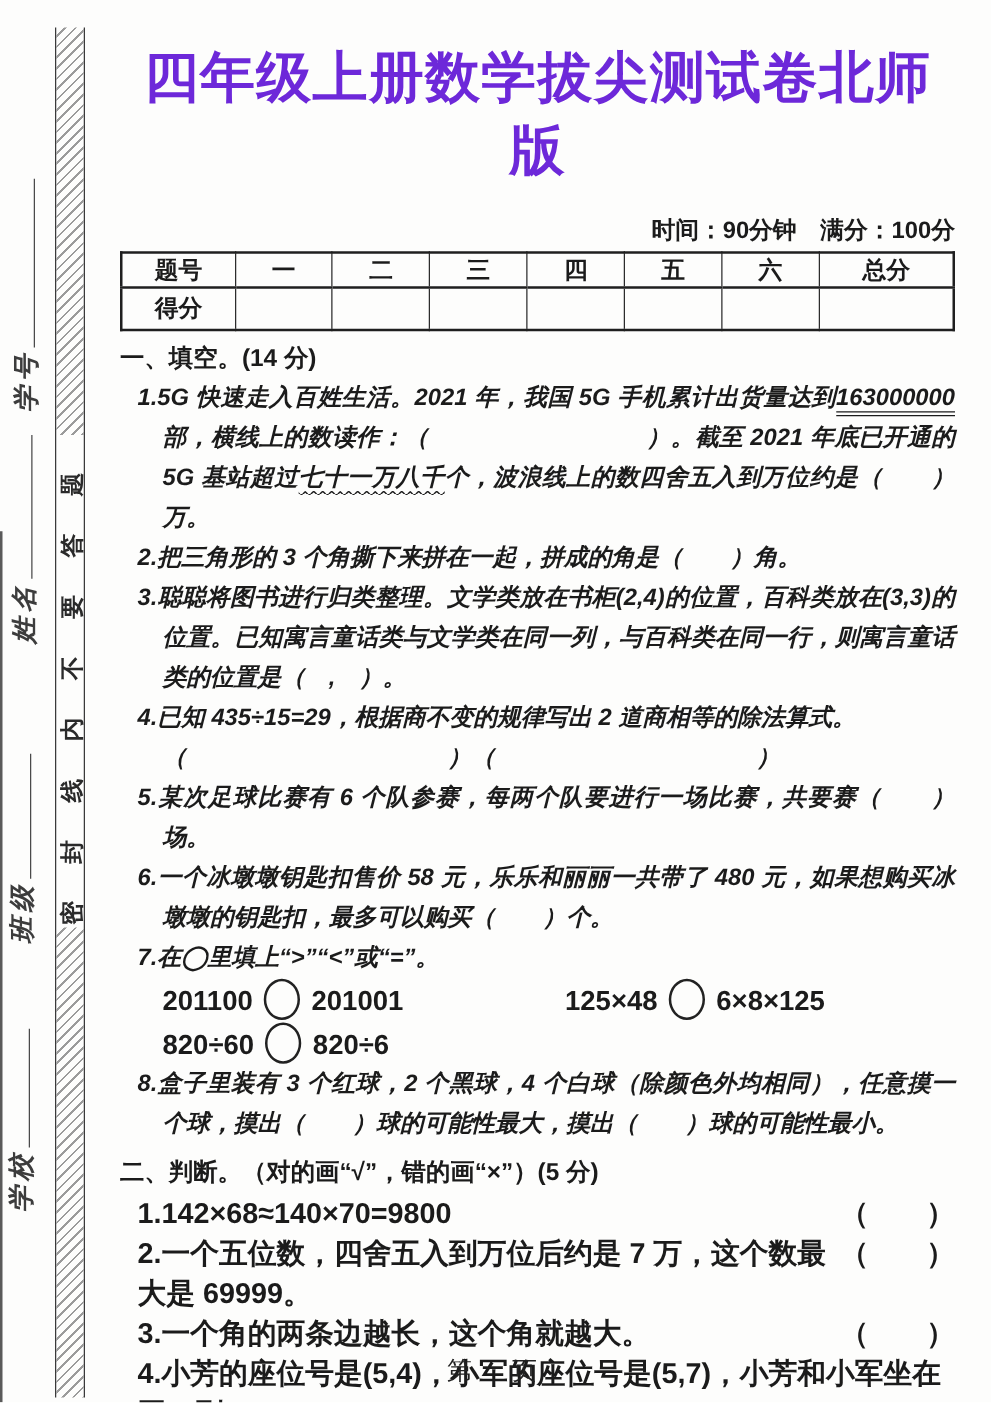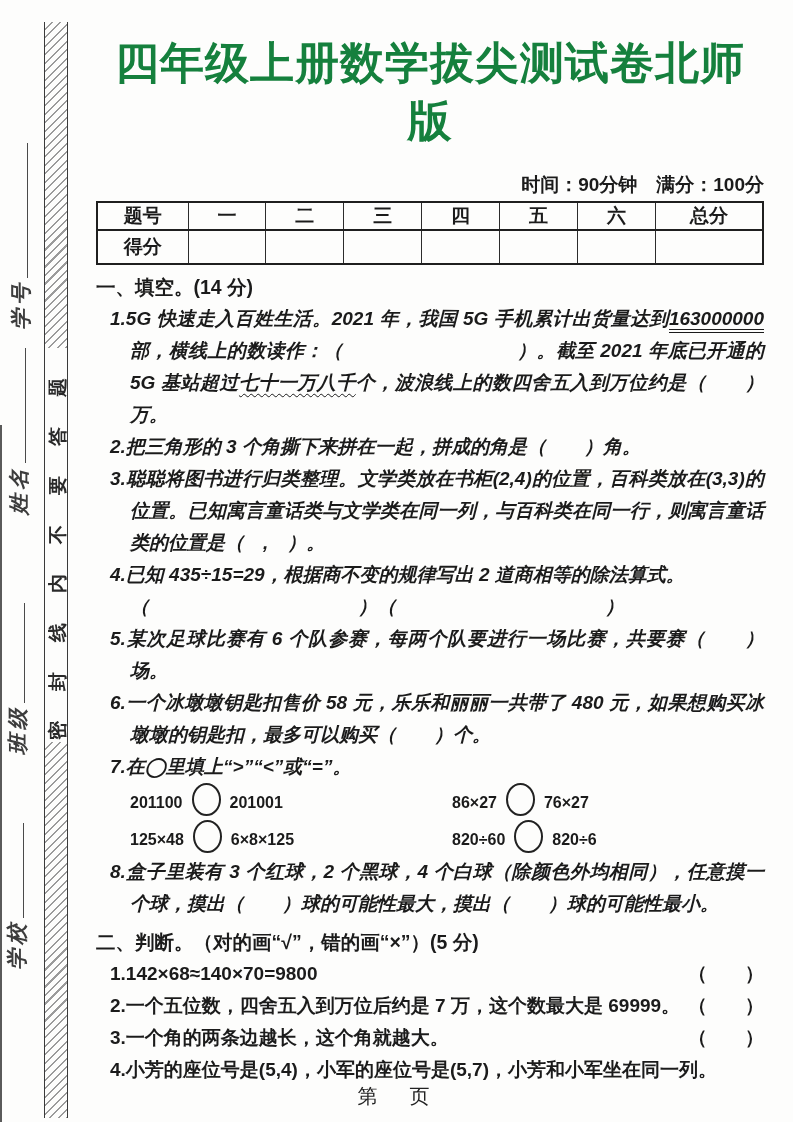--- a/index.html
+++ b/index.html
@@ -35,21 +35,21 @@
   }
   .w135{width:135px;} .w115{width:115px;} .w100{width:100px;} .w95{width:95px;}
   .lbl-xuehao{left:7px;top:330px;}
   .lbl-xingming{left:5px;top:515px;}
   .lbl-banji{left:4px;top:755px;}
   .lbl-xuexiao{left:3px;top:970px;}
   
   .main{position:absolute;left:96px;top:34px;width:668px;}
   .title{
     margin:0;text-align:center;font-size:44px;line-height:58px;font-weight:800;
-    letter-spacing:1px;color:#15803d;
+    letter-spacing:1px;color:#6d28d9;
   }
   .subtitle{
     margin-top:16px;text-align:center;font-size:37px;line-height:44px;font-weight:700;
     color:#161616;letter-spacing:1px;
   }
   .meta{margin-top:24px;text-align:right;font-size:19px;font-weight:600;line-height:22px;}
   .score-table{
     width:100%;margin-top:5px;border-collapse:collapse;table-layout:fixed;
     border:2.4px solid #1f1f1f;
   }
@@ -64,29 +64,29 @@
   .heading{font-size:19.5px;font-weight:700;line-height:32px;margin-top:6px;}
   .item{
     margin:0 0 0 14px;font-size:19px;font-weight:600;line-height:32px;
     text-align:justify;padding-left:20px;text-indent:-20px;color:#1b1b1b;font-style:italic;
   }
   .blanks-line{text-indent:0;}
   .dbl{border-bottom:4px double #1b1b1b;padding-bottom:0px;}
   .wavy{text-decoration:underline wavy 1.4px #1b1b1b;text-underline-offset:4px;}
   .cmp-grid{
     margin-left:34px;display:grid;grid-template-columns:322px 1fr;
-    row-gap:1px;font-size:16px;font-weight:600;line-height:32px;
+    row-gap:1px;font-size:22px;font-weight:600;line-height:32px;
   }
   .circle{
     display:inline-block;width:25px;height:29px;border:2px solid #222;border-radius:50%;
     vertical-align:-8px;margin:0 9px;background:#fdfdfc;
   }
   .judge-row{
     display:flex;justify-content:space-between;margin-left:14px;
-    font-size:19px;font-weight:600;line-height:32px;
+    font-size:23px;font-weight:600;line-height:32px;
   }
   .footer{
     position:absolute;left:0;bottom:12px;width:100%;text-align:center;
     font-size:20px;font-weight:400;letter-spacing:6px;color:#222;
   }
 </style>
 </head>
 <body>
 
 <div class="page">
@@ -151,21 +151,20 @@
     <p class="item">2.把三角形的 3 个角撕下来拼在一起，拼成的角是（　　）角。</p>
     <p class="item">3.聪聪将图书进行归类整理。文学类放在书柜(2,4)的位置，百科类放在(3,3)的位置。已知寓言童话类与文学类在同一列，与百科类在同一行，则寓言童话类的位置是（　,　）。</p>
     <p class="item">4.已知 435÷15=29，根据商不变的规律写出 2 道商相等的除法算式。</p>
     <p class="item blanks-line">（　　　　　　　　　　　）（　　　　　　　　　　　）</p>
     <p class="item">5.某次足球比赛有 6 个队参赛，每两个队要进行一场比赛，共要赛（　　）场。</p>
     <p class="item">6.一个冰墩墩钥匙扣售价 58 元，乐乐和丽丽一共带了 480 元，如果想购买冰墩墩的钥匙扣，最多可以购买（　　）个。</p>
     <p class="item">7.在◯里填上“&gt;”“&lt;”或“=”。</p>
 
     <div class="cmp-grid">
       <span class="cmp-cell"><span>201100</span><span class="circle"></span><span>201001</span></span>
-      <span class="cmp-cell"><span>86×27</span><span class="circle"></span><span>76×27</span></span>
       <span class="cmp-cell"><span>125×48</span><span class="circle"></span><span>6×8×125</span></span>
       <span class="cmp-cell"><span>820÷60</span><span class="circle"></span><span>820÷6</span></span>
     </div>
 
     <p class="item">8.盒子里装有 3 个红球，2 个黑球，4 个白球（除颜色外均相同），任意摸一个球，摸出（　　）球的可能性最大，摸出（　　）球的可能性最小。</p>
 
     <div class="heading">二、判断。（对的画“√”，错的画“×”）(5 分)</div>
 
     <div class="judge-row">
       <span>1.142×68≈140×70=9800</span>

